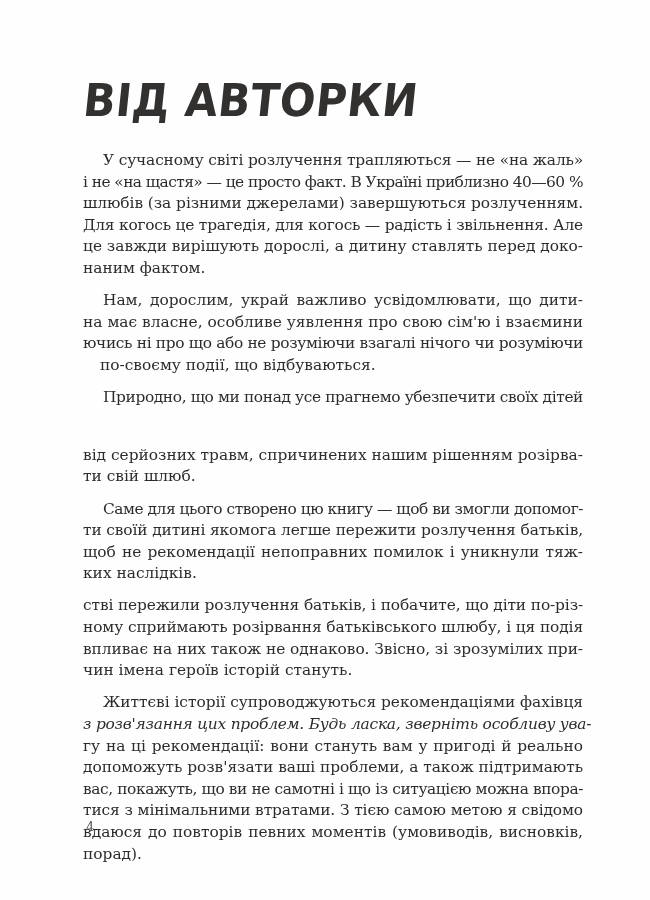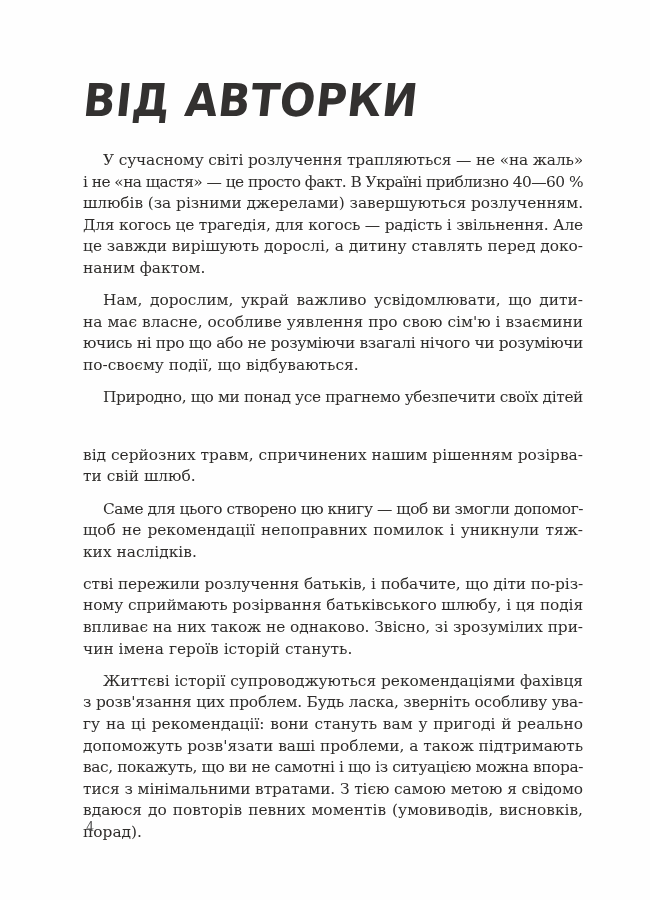--- a/index.html
+++ b/index.html
@@ -40,41 +40,42 @@
         <span class="line" style="white-space: nowrap; letter-spacing: -0.556865px;">і не «на щастя» — це просто факт. В Україні приблизно 40—60 %</span>
         <span class="line" style="white-space: nowrap; letter-spacing: -0.0559659px;">шлюбів (за різними джерелами) завершуються розлученням.</span>
         <span class="line" style="white-space: nowrap; letter-spacing: -0.216986px;">Для когось це трагедія, для когось — радість і звільнення. Але</span>
         <span class="line" style="white-space: nowrap; letter-spacing: -0.0118534px;">це завжди вирішують дорослі, а дитину ставлять перед доко-</span>
         <span class="line last" style="white-space: nowrap;">наним фактом.</span>
       </p>
       <p class="para">
         <span class="line first" style="white-space: nowrap;">Нам, дорослим, украй важливо усвідомлювати, що дити-</span>
         <span class="line" style="white-space: nowrap;">на має власне, особливе уявлення про свою сім'ю і взаємини</span>
         <span class="line" style="white-space: nowrap; letter-spacing: -0.335156px;">ючись ні про що або не розуміючи взагалі нічого чи розуміючи</span>
-        <span class="line last" style="white-space: nowrap;">по-своєму події, що відбуваються.</span>
+        <span class="line last" style="white-space: nowrap; margin-left: 17px;">по-своєму події, що відбуваються.</span>
       </p>
       <p class="para">
         <span class="line first" style="white-space: nowrap; letter-spacing: -0.376919px;">Природно, що ми понад усе прагнемо убезпечити своїх дітей</span>
         <span class="line" style="white-space: nowrap; margin-top: 36px;">від серйозних травм, спричинених нашим рішенням розірва-</span>
         <span class="line last" style="white-space: nowrap;">ти свій шлюб.</span>
       </p>
       <p class="para">
         <span class="line first" style="white-space: nowrap; letter-spacing: -0.465735px;">Саме для цього створено цю книгу — щоб ви змогли допомог-</span>
+        <span class="line" style="white-space: nowrap; letter-spacing: -0.115302px;">ти своїй дитині якомога легше пережити розлучення батьків,</span>
         <span class="line" style="white-space: nowrap;">щоб не рекомендації непоправних помилок і уникнули тяж-</span>
         <span class="line last" style="white-space: nowrap;">ких наслідків.</span>
       </p>
       <p class="para">
         <span class="line" style="white-space: nowrap; letter-spacing: -0.124744px;">стві пережили розлучення батьків, і побачите, що діти по-різ-</span>
         <span class="line" style="white-space: nowrap; letter-spacing: -0.111261px;">ному сприймають розірвання батьківського шлюбу, і ця подія</span>
         <span class="line" style="white-space: nowrap; letter-spacing: -0.0622396px;">впливає на них також не однаково. Звісно, зі зрозумілих при-</span>
         <span class="line last" style="white-space: nowrap;">чин імена героїв історій стануть.</span>
       </p>
       <p class="para">
         <span class="line first" style="white-space: nowrap; letter-spacing: -0.0251736px;">Життєві історії супроводжуються рекомендаціями фахівця</span>
-        <span class="line" style="white-space: nowrap; letter-spacing: -0.205174px;">з розв'язання цих проблем. Будь ласка, зверніть особливу ува-</span>
+        <span class="line" style="white-space: nowrap; letter-spacing: -0.205174px; font-style: italic;">з розв'язання цих проблем. Будь ласка, зверніть особливу ува-</span>
         <span class="line" style="white-space: nowrap;">гу на ці рекомендації: вони стануть вам у пригоді й реально</span>
         <span class="line" style="white-space: nowrap; letter-spacing: -0.031808px;">допоможуть розв'язати ваші проблеми, а також підтримають</span>
         <span class="line" style="white-space: nowrap; letter-spacing: -0.396925px;">вас, покажуть, що ви не самотні і що із ситуацією можна впора-</span>
         <span class="line" style="white-space: nowrap; letter-spacing: -0.108836px;">тися з мінімальними втратами. З тією самою метою я свідомо</span>
         <span class="line" style="white-space: nowrap;">вдаюся до повторів певних моментів (умовиводів, висновків,</span>
         <span class="line last" style="white-space: nowrap;">порад).</span>
       </p>
     </div>
   <div class="pagenum">4</div>
 </div>

